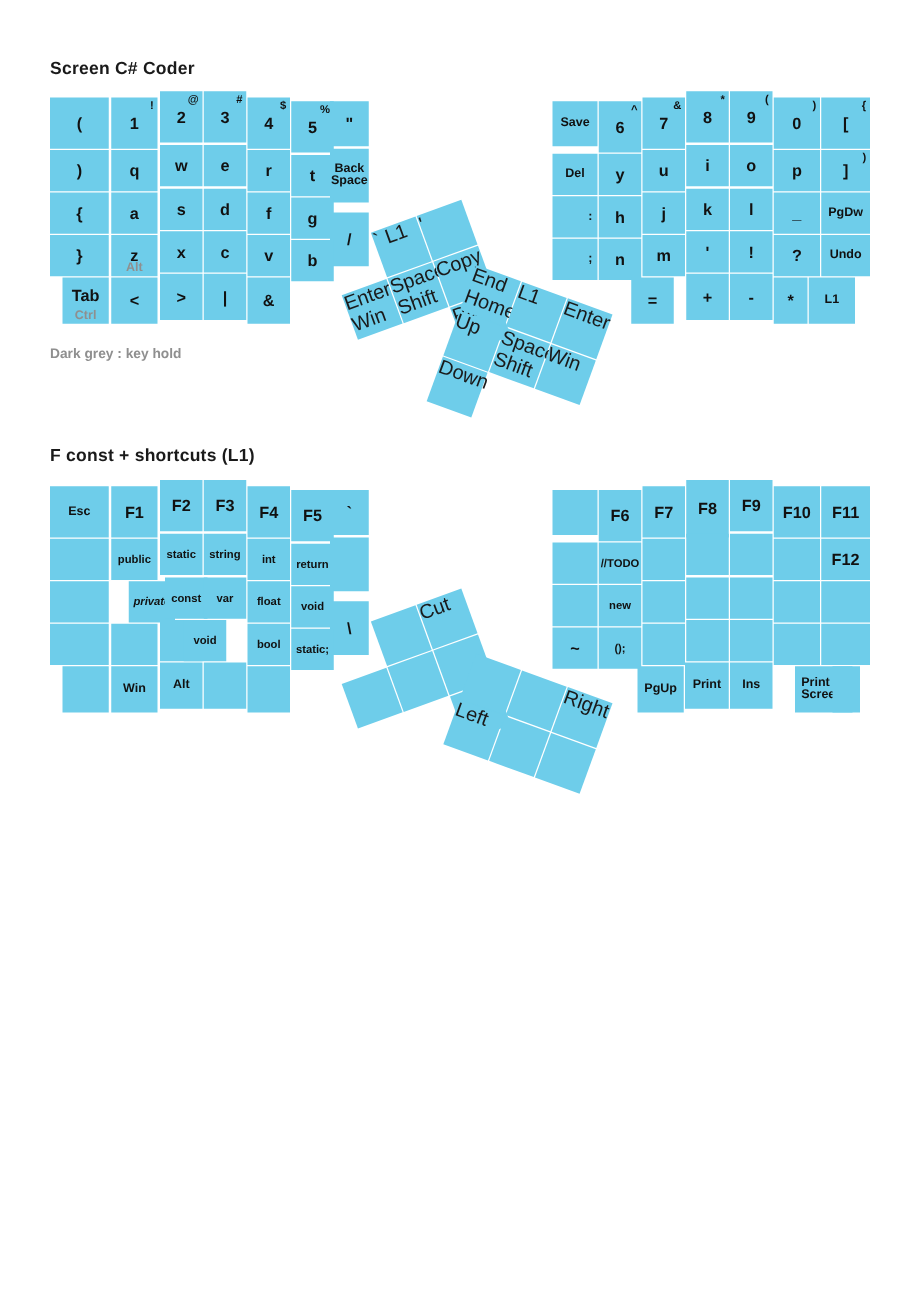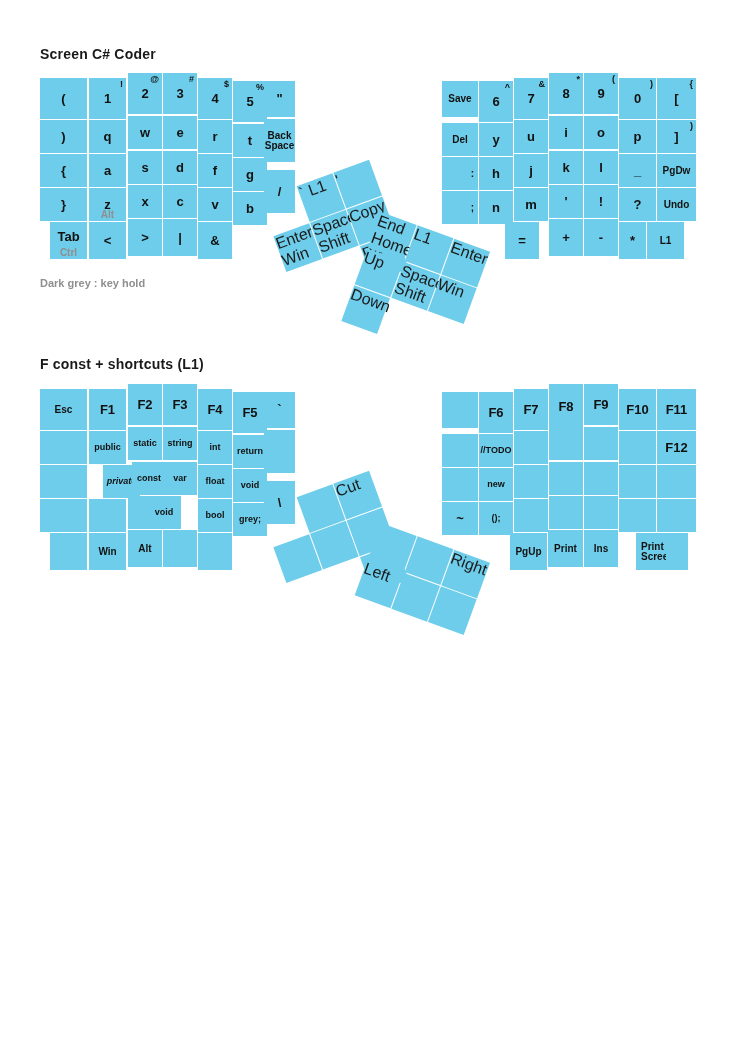--- a/index.html
+++ b/index.html
@@ -434,21 +434,21 @@
 <div class="key" style="left:128px; top:496px; width:34px; height:33px;">
   <span class="main tiny"></span>
 </div>
 <div class="key" style="left:147px; top:496px; width:34px; height:33px;">
   <span class="main tiny">void</span>
 </div>
 <div class="key" style="left:198px; top:499px; width:34px; height:33px;">
   <span class="main tiny">bool</span>
 </div>
 <div class="key" style="left:233px; top:503px; width:34px; height:33px;">
-  <span class="main tiny">grey;</span>
+  <span class="main tiny">static;</span>
 </div>
 
 <div class="key" style="left:50px; top:533px; width:37px; height:37px;">
   <span class="main tiny"></span>
 </div>
 <div class="key" style="left:89px; top:533px; width:37px; height:37px;">
   <span class="main small">Win</span>
 </div>
 <div class="key" style="left:128px; top:530px; width:34px; height:37px;">
   <span class="main small">Alt</span>

